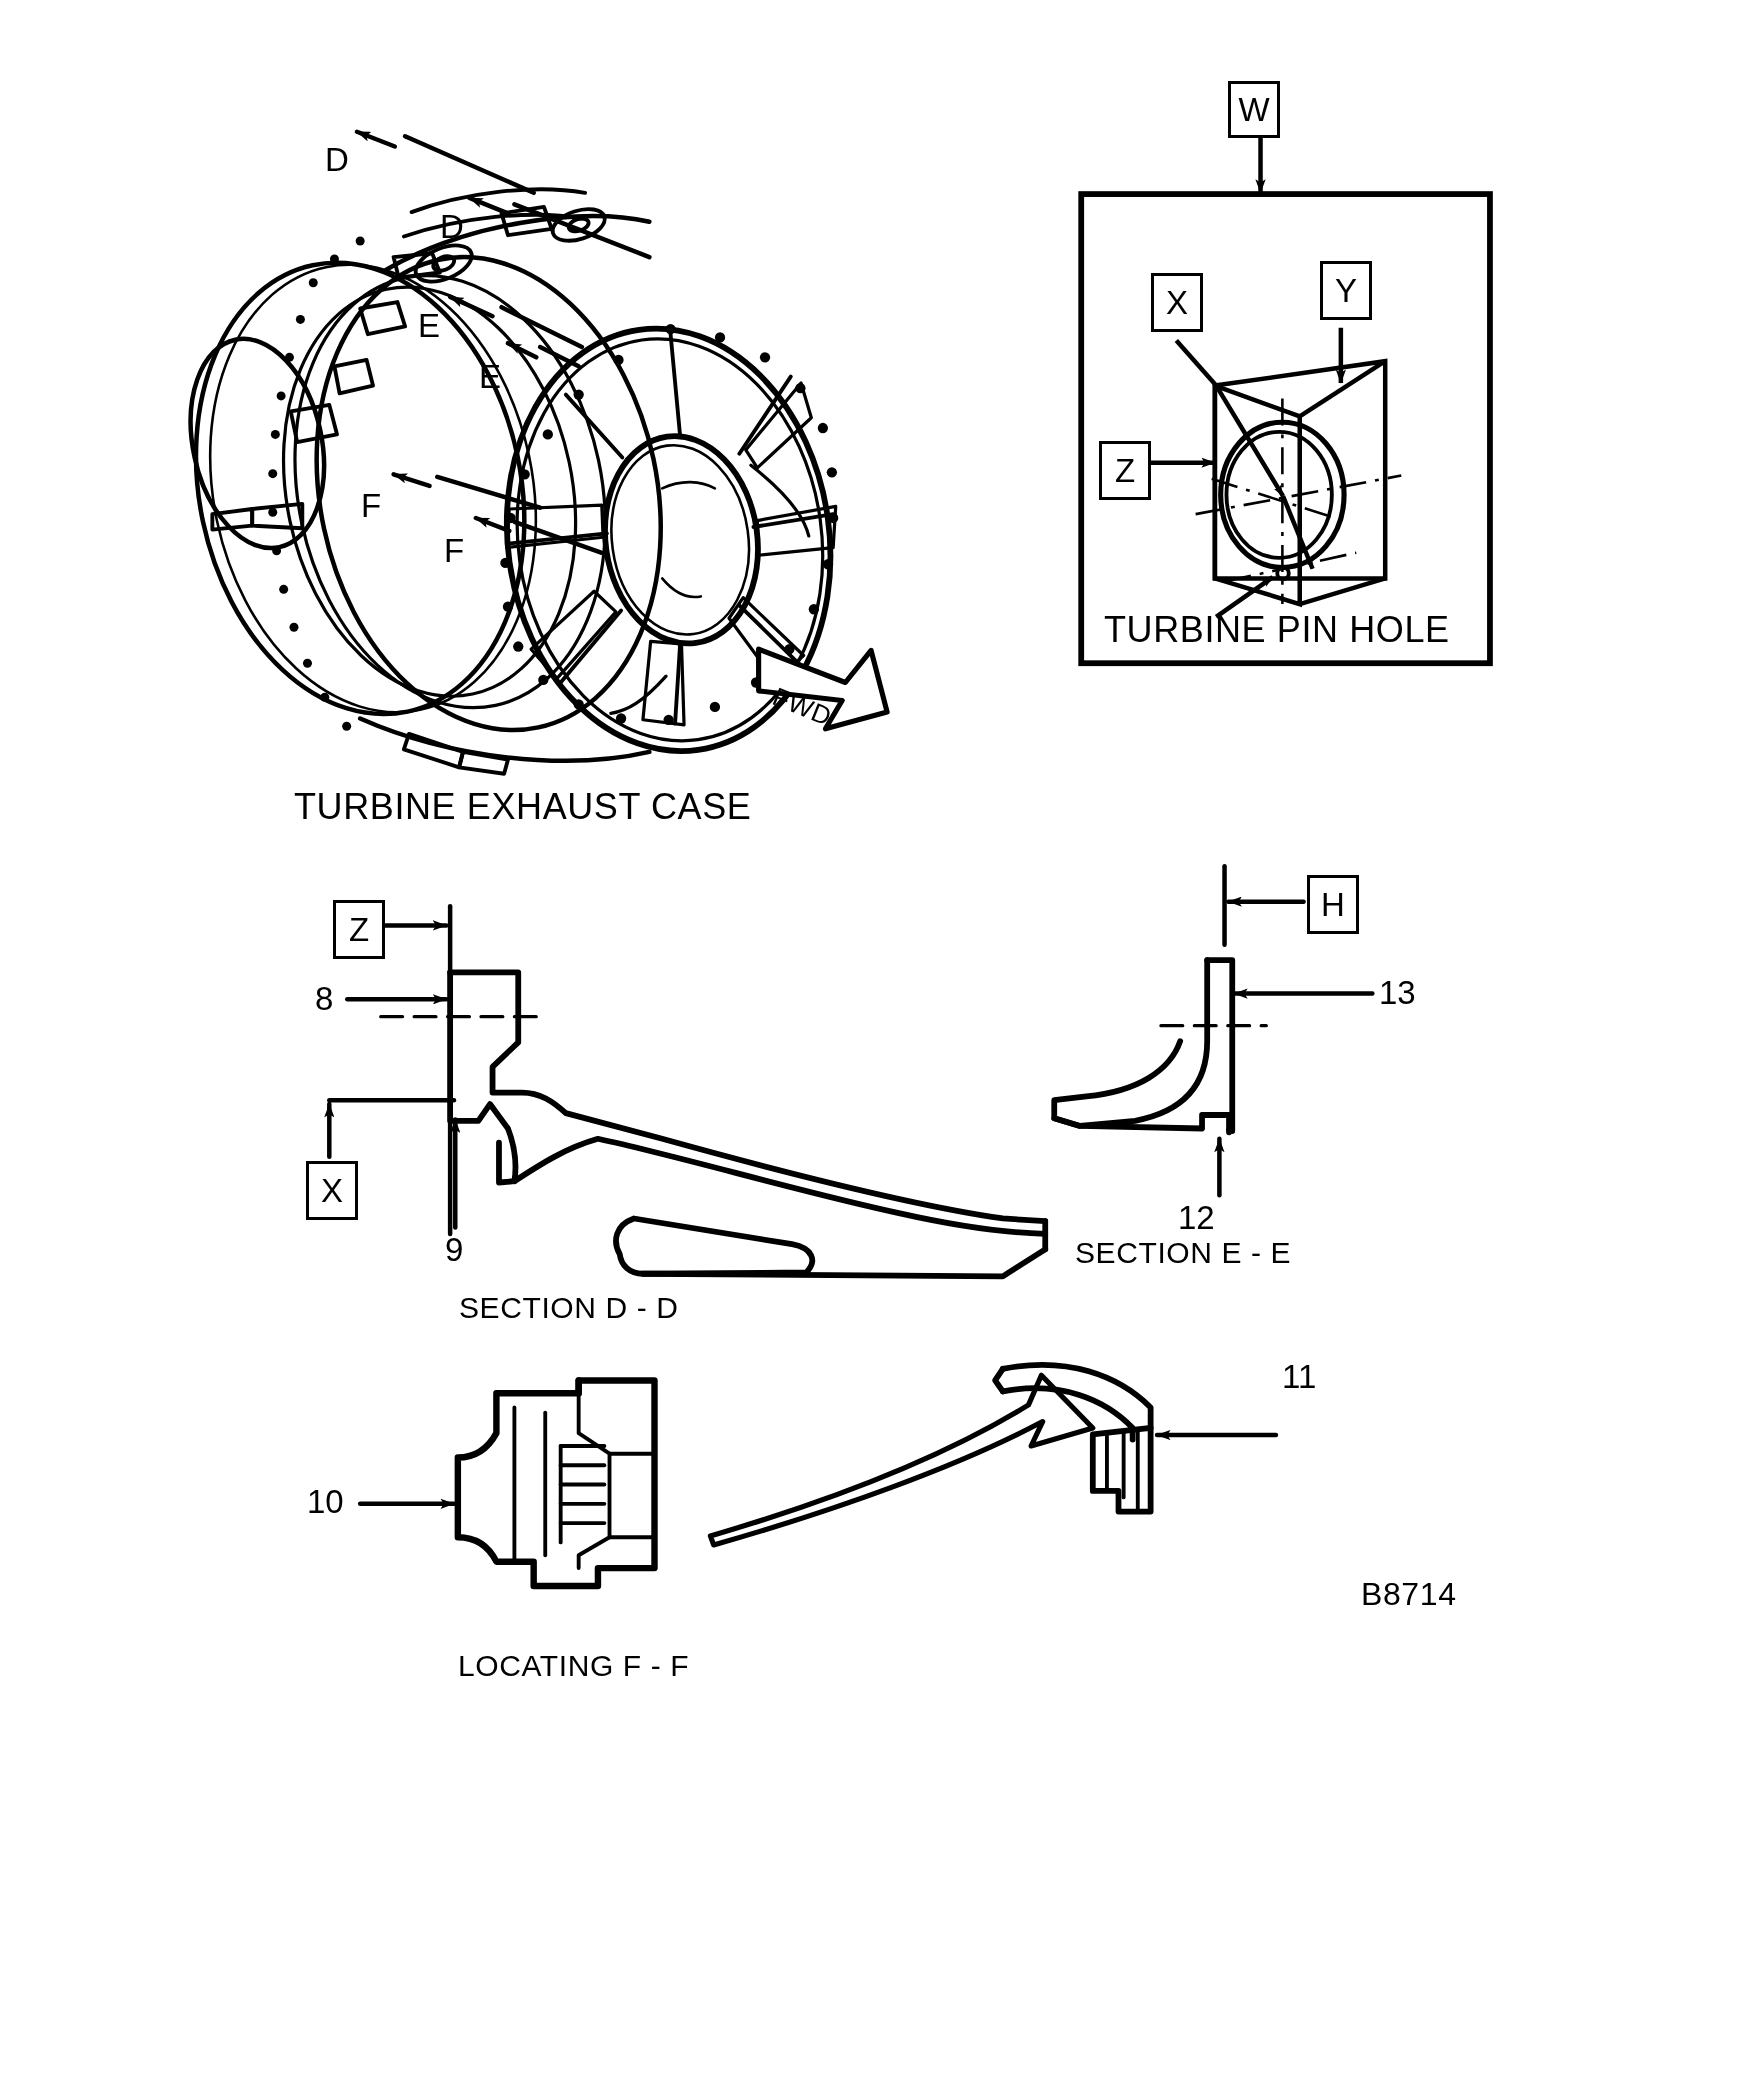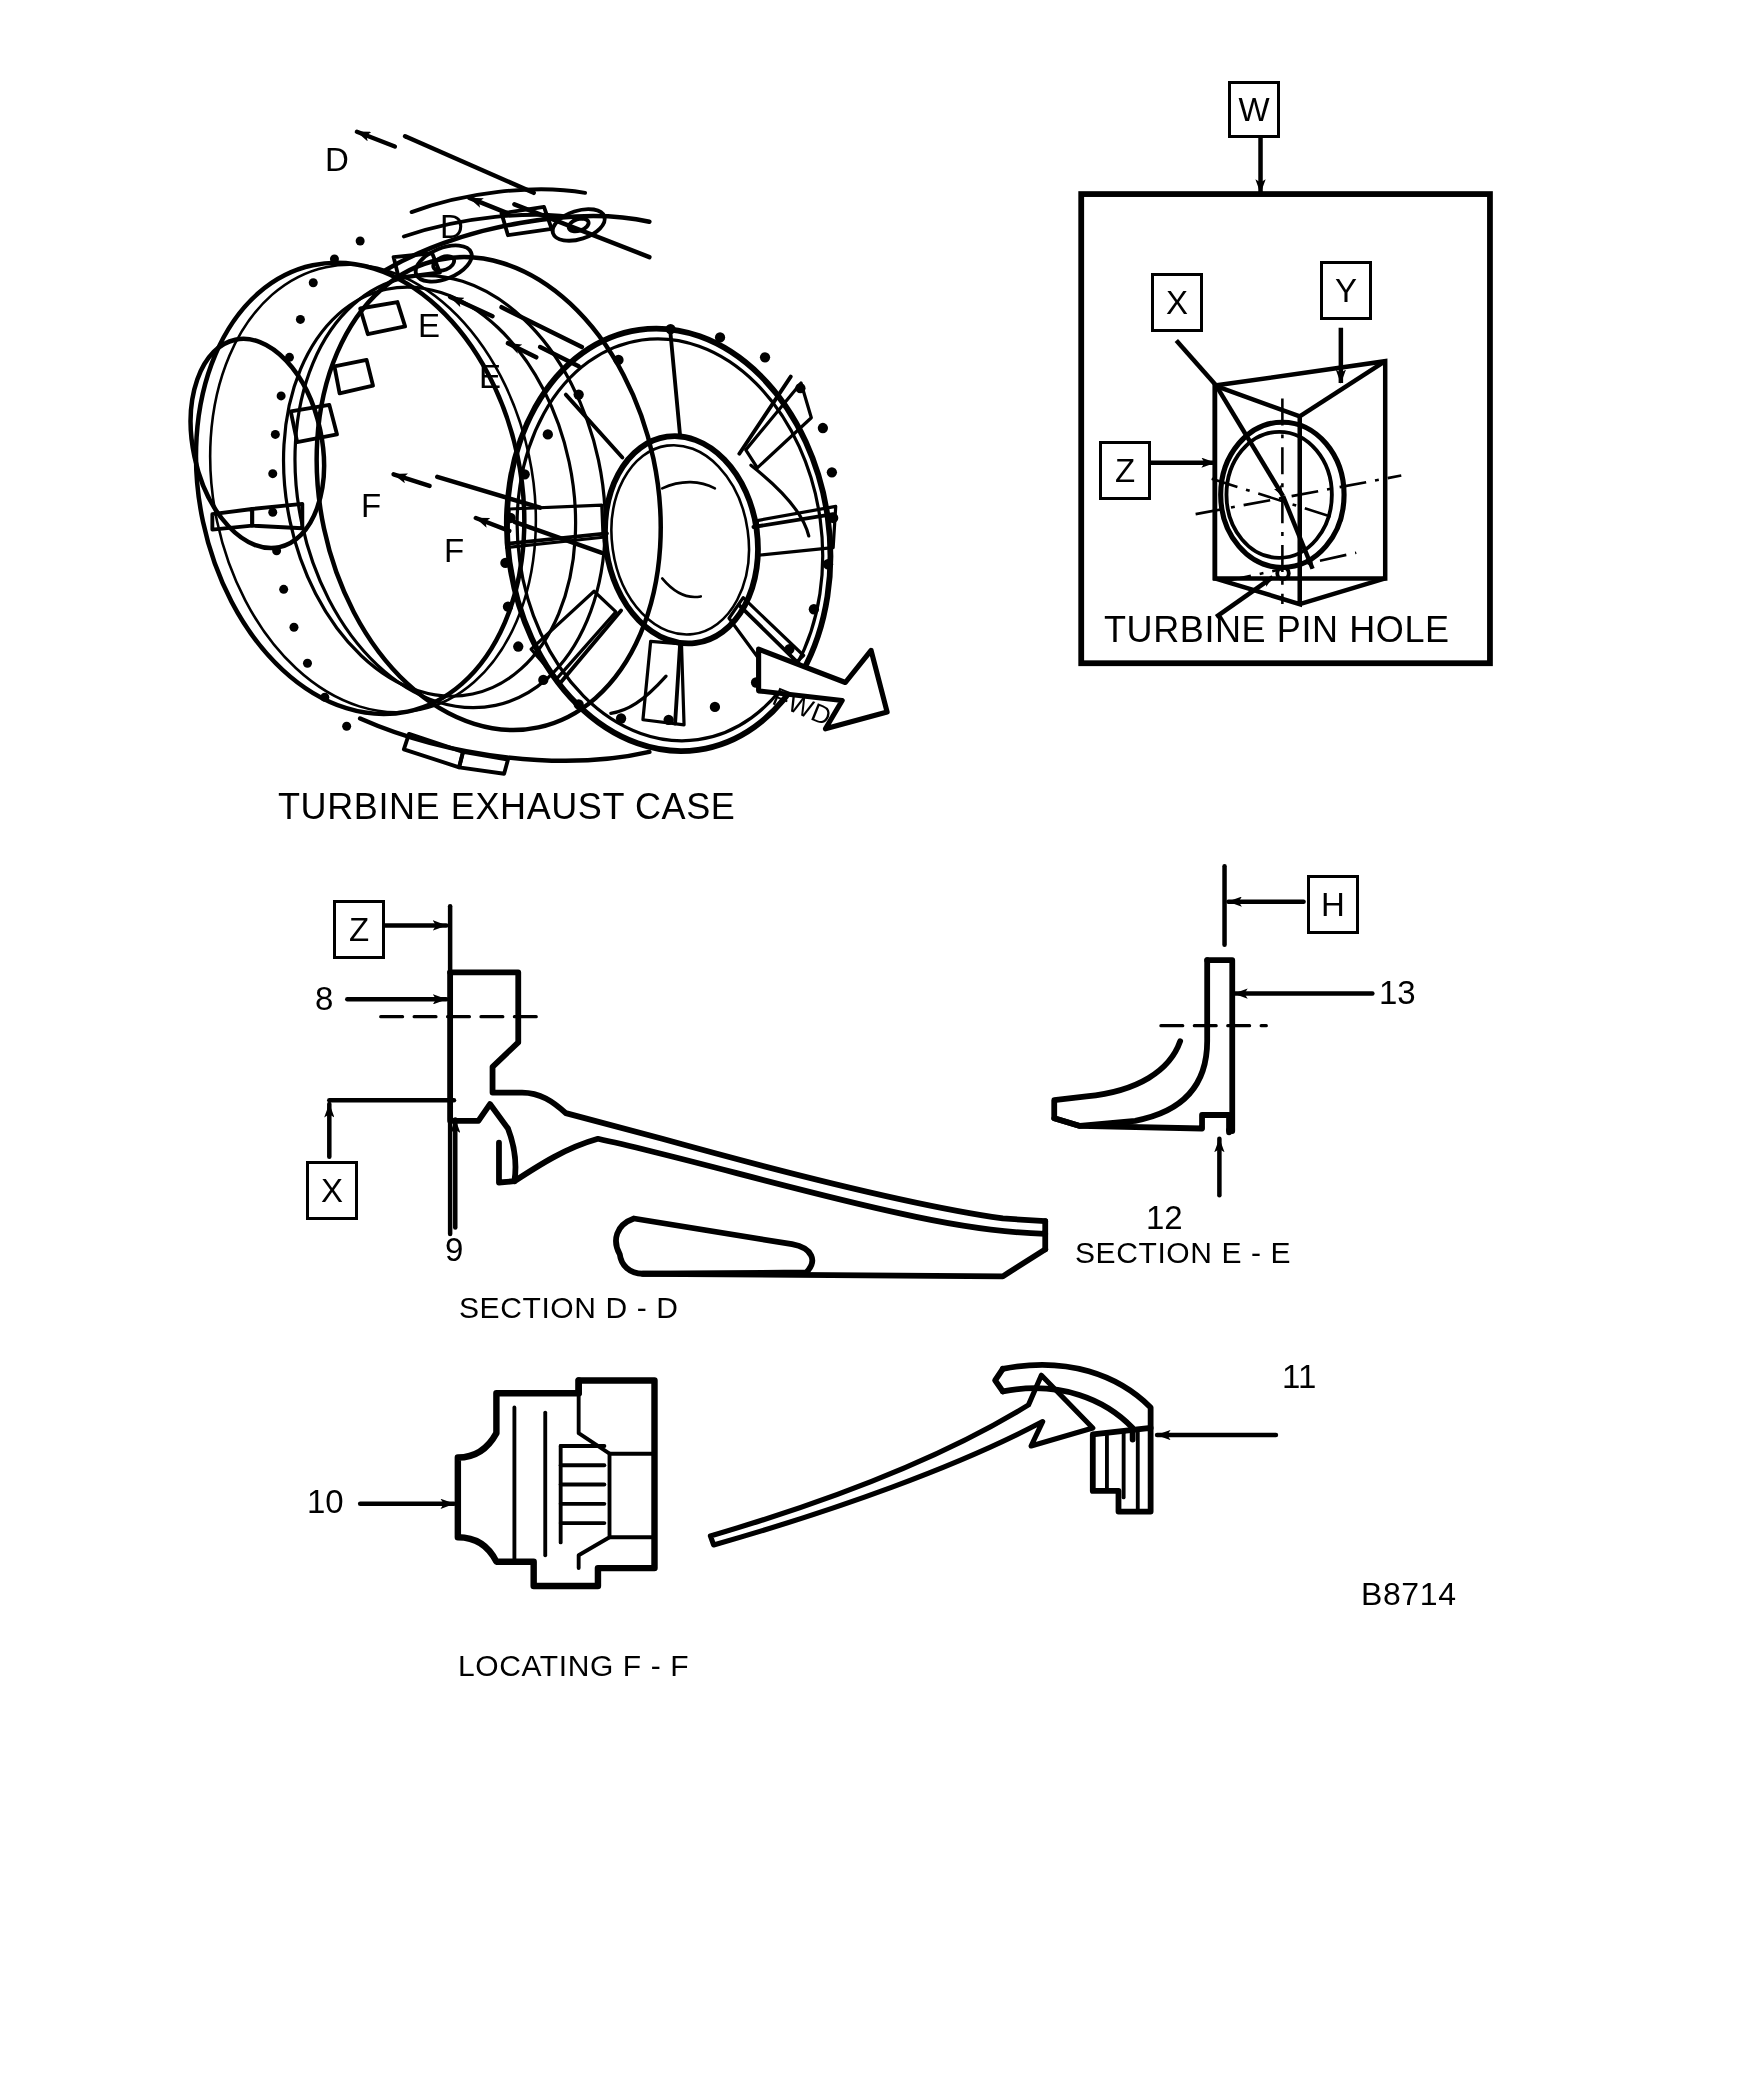--- a/index.html
+++ b/index.html
@@ -6,21 +6,21 @@
   html,body{margin:0;padding:0;background:#ffffff;}
   body{
     width:1755px;height:2097px;position:relative;overflow:hidden;
     font-family:"Liberation Sans", sans-serif;
     color:#000000;
   }
   #root{position:absolute;left:0;top:0;width:1755px;height:2097px;}
   svg.layer{position:absolute;left:0;top:0;width:1755px;height:2097px;}
   .txt{position:absolute;white-space:nowrap;font-family:"Liberation Sans", sans-serif;color:#000;line-height:1;}
   .cap{font-size:30px;letter-spacing:0.6px;}
-  .capbig{font-size:36px;letter-spacing:0.6px;}
+  .capbig{font-size:36px;letter-spacing:0.6px;margin-left:16px;}
   .num{font-size:33px;}
   .lt{font-size:33px;}
   .pinlbl{font-size:36px;letter-spacing:0.6px;}
   .code{font-size:32px;letter-spacing:0.6px;}
   .fwd{font-size:26px;letter-spacing:0.6px;}
   .boxlbl{
     position:absolute;border:3.9px solid #000;background:#fff;
     display:flex;align-items:center;justify-content:center;
     font-size:33px;font-family:"Liberation Sans", sans-serif;color:#000;
   }
@@ -349,21 +349,21 @@
   <div class="boxlbl" style="left:306px;top:1161px;width:46px;height:53px;">
     <span>X</span>
   </div>
   <div class="txt num" style="left:445px;top:1233px;">9</div>
   <div class="txt cap" style="left:459px;top:1293px;">SECTION D - D</div>
 
   <div class="boxlbl" style="left:1307px;top:875px;width:46px;height:53px;">
     <span>H</span>
   </div>
   <div class="txt num" style="left:1379px;top:976px;">13</div>
-  <div class="txt num" style="left:1146px;top:1201px;">12</div>
+  <div class="txt num" style="left:1178px;top:1201px;">12</div>
   <div class="txt cap" style="left:1075px;top:1238px;">SECTION E - E</div>
 
   <div class="txt num" style="left:307px;top:1485px;">10</div>
   <div class="txt num" style="left:1282px;top:1360px;">11</div>
   <div class="txt cap" style="left:458px;top:1651px;">LOCATING F - F</div>
 
   <div class="txt code" style="left:1361px;top:1578px;">B8714</div>
 
 </div>
 

